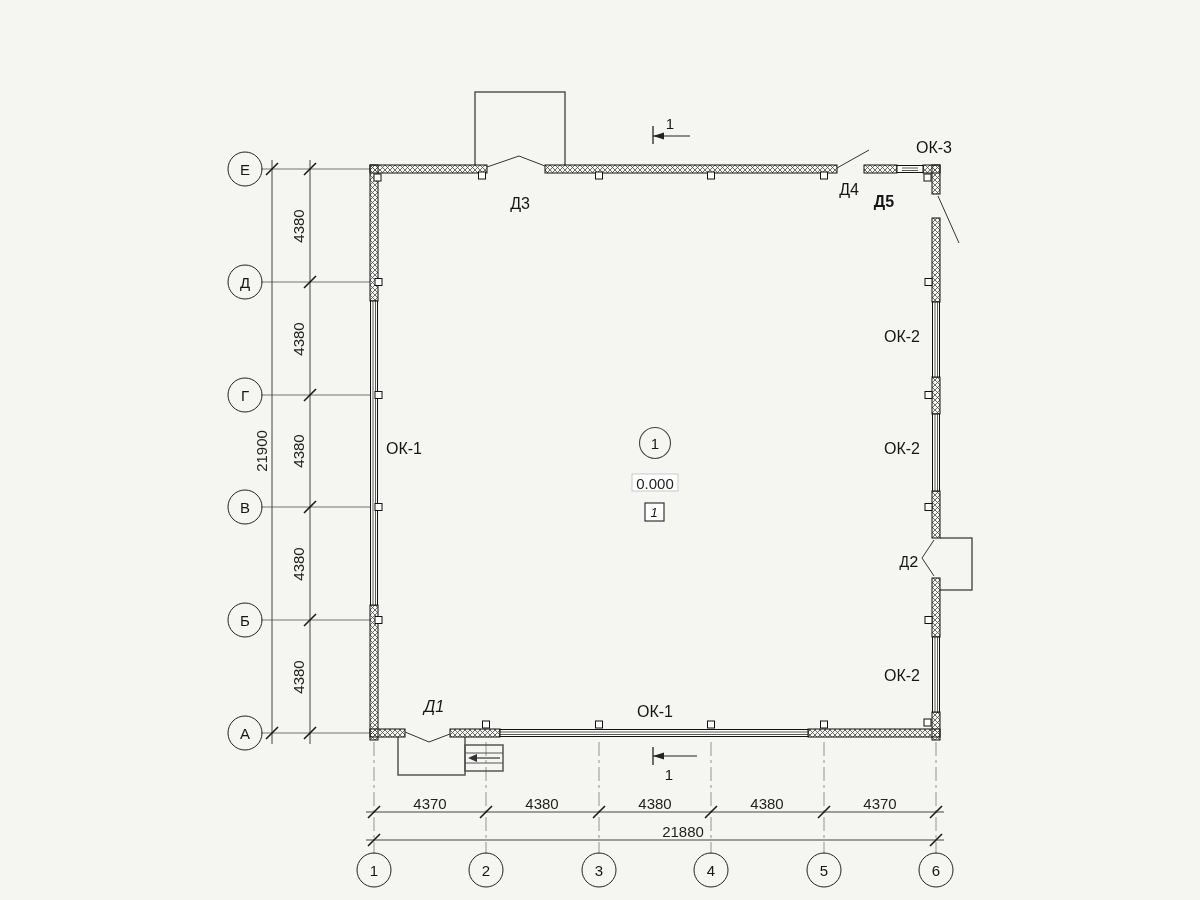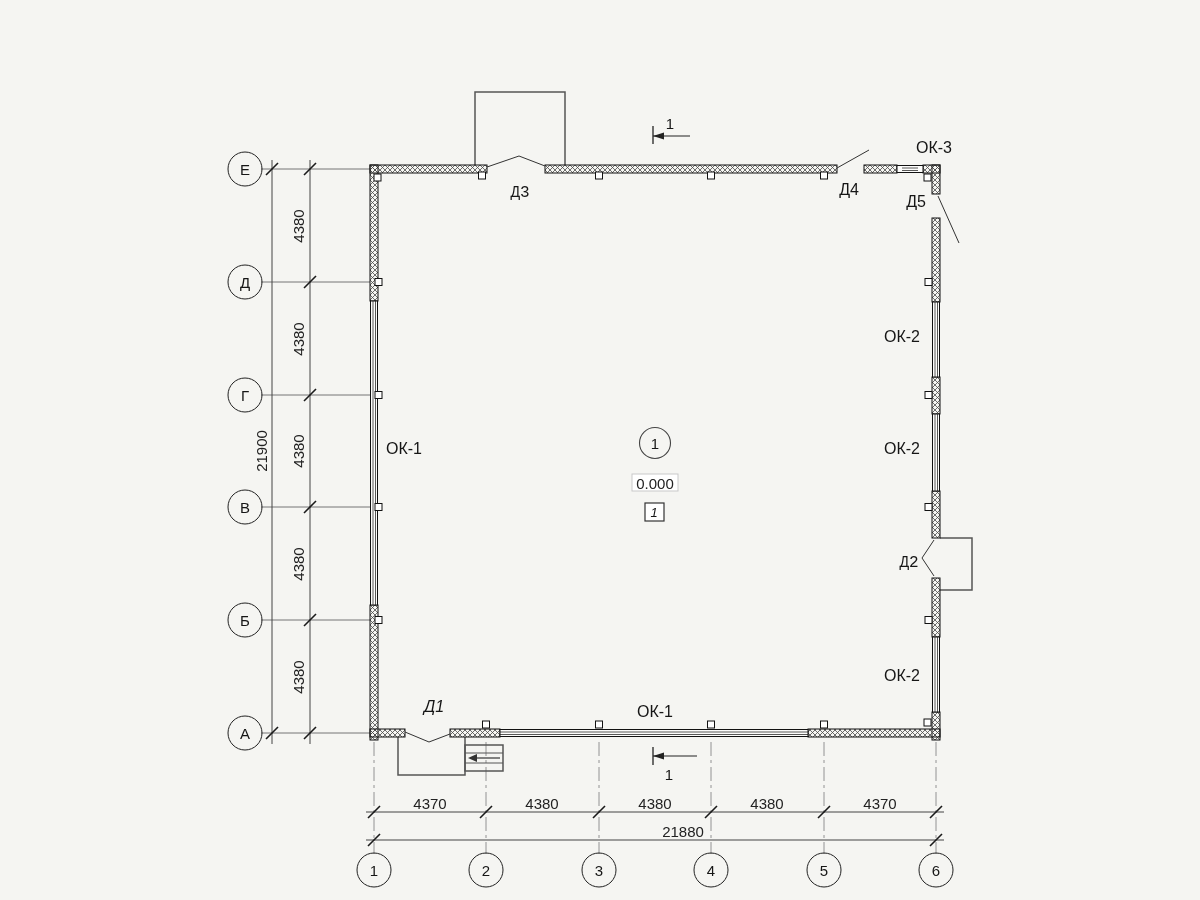--- a/index.html
+++ b/index.html
@@ -229,23 +229,23 @@
   <div class="lbl dim vlbl" style="left:298px;top:677px;">4380</div>
   <div class="lbl dim vlbl" style="left:261px;top:451px;">21900</div>
 
   <div class="lbl dim" style="left:430px;top:803px;">4370</div>
   <div class="lbl dim" style="left:542px;top:803px;">4380</div>
   <div class="lbl dim" style="left:655px;top:803px;">4380</div>
   <div class="lbl dim" style="left:767px;top:803px;">4380</div>
   <div class="lbl dim" style="left:880px;top:803px;">4370</div>
   <div class="lbl dim" style="left:655px;top:831px;margin-left:28px;">21880</div>
 
-  <div class="lbl" style="left:520px;top:193px;font-family:Liberation Mono, monospace;">Д3</div>
+  <div class="lbl" style="left:520px;top:204px;">Д3</div>
   <div class="lbl" style="left:849px;top:190px;">Д4</div>
-  <div class="lbl" style="left:916px;top:202px;">Д5</div>
+  <div class="lbl" style="left:884px;top:202px;font-weight:bold;">Д5</div>
   <div class="lbl" style="left:909px;top:563px;font-family:Liberation Mono, monospace;">Д2</div>
   <div class="lbl" style="left:434px;top:707px;font-style:italic;">Д1</div>
 
   <div class="lbl" style="left:934px;top:148px;">ОК-3</div>
   <div class="lbl" style="left:404px;top:449px;">ОК-1</div>
   <div class="lbl" style="left:655px;top:712px;">ОК-1</div>
   <div class="lbl" style="left:902px;top:337px;">ОК-2</div>
   <div class="lbl" style="left:902px;top:449px;">ОК-2</div>
   <div class="lbl" style="left:902px;top:676px;">ОК-2</div>
 

